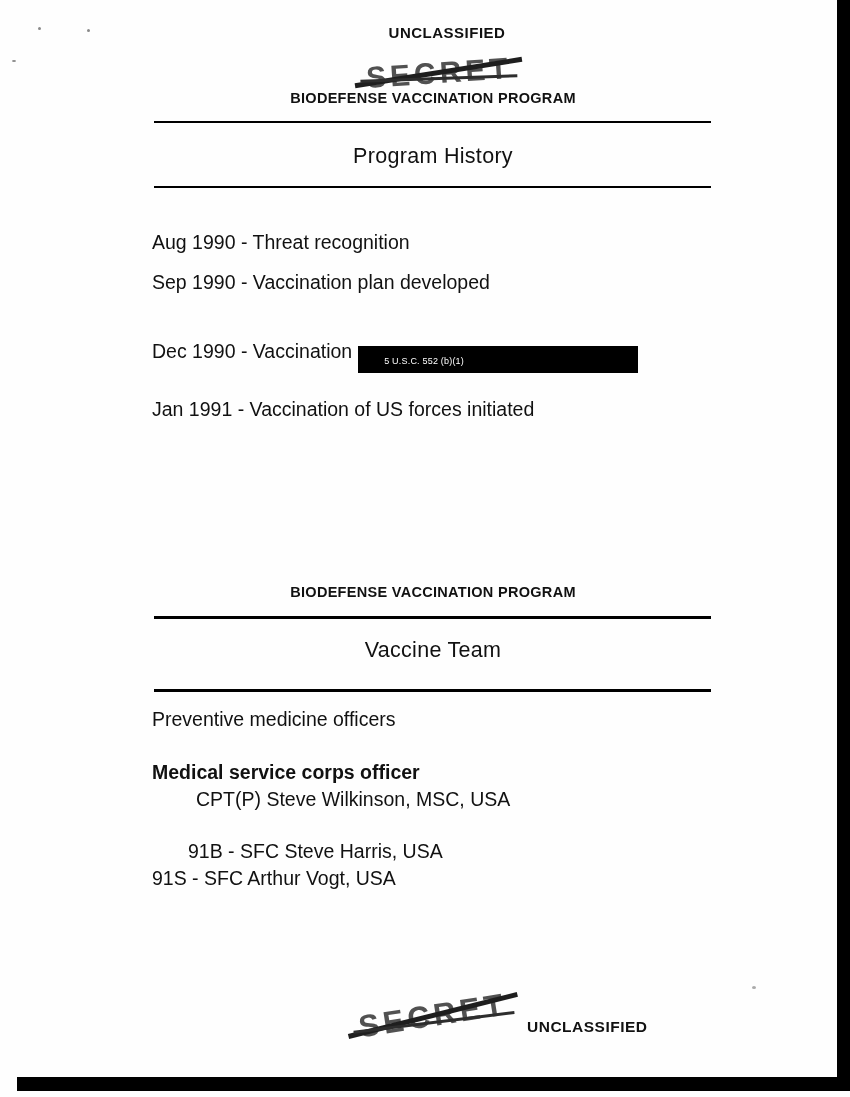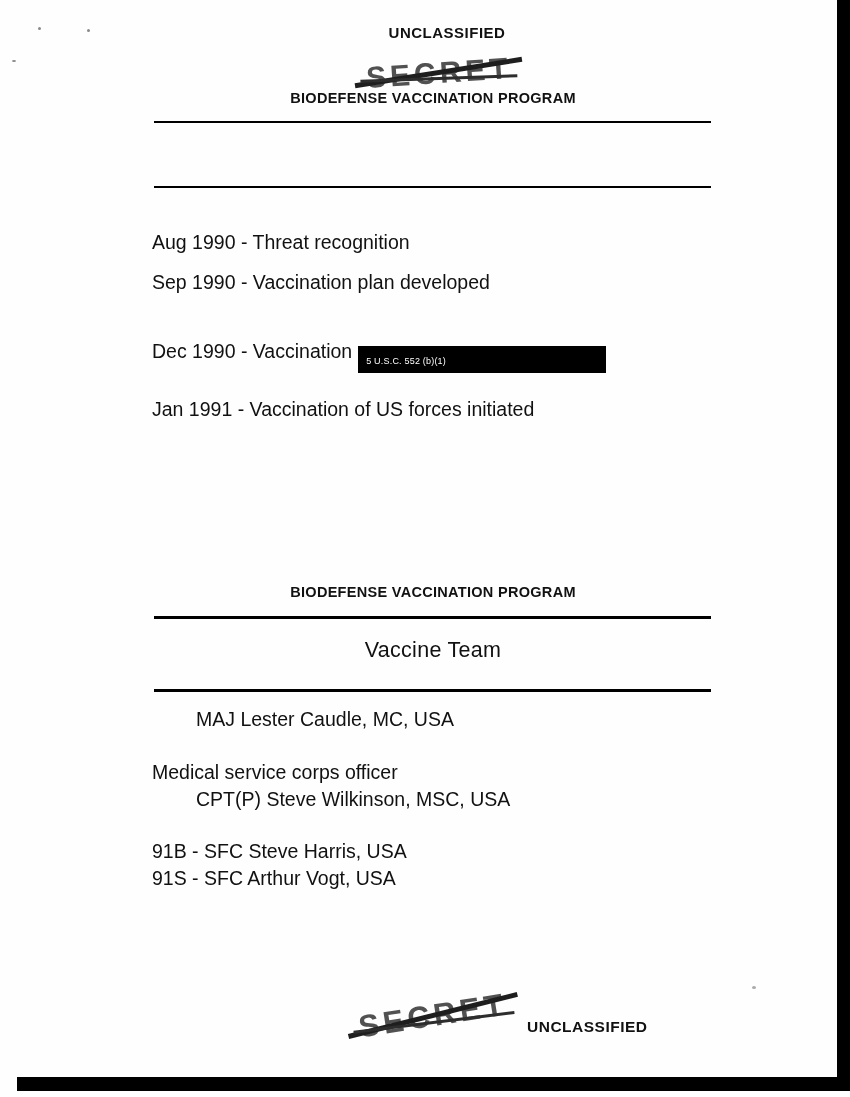--- a/index.html
+++ b/index.html
@@ -39,35 +39,35 @@
   .slide2-title { top:638px; }
 
   .timeline-item { position:absolute; left:152px; font-size:19.5px; white-space:nowrap; }
   .t1 { top:231px; }
   .t2 { top:271px; }
   .t3 { top:340px; }
   .t4 { top:398px; }
 
   .redaction {
     display:inline-block; vertical-align:-6px; margin-left:6px;
-    width:248px; height:27px; background:#000;
-    box-sizing:border-box; padding-left:8px;
+    width:280px; height:27px; background:#000;
+    box-sizing:border-box; padding-left:26px;
   }
   .redaction-label {
     font-style:normal; color:#fff; font-size:9px; line-height:27px;
     letter-spacing:0.2px; white-space:nowrap;
   }
 
   .team {
     position:absolute; left:152px; top:706px;
     font-size:19.5px; line-height:27px; white-space:nowrap;
   }
   .team .indent { margin-left:44px; }
-  .group2 { margin-top:26px; }
-  .roster { margin-top:25px; }
+  .group2 { margin-top:26px;font-weight:bold; }
+  .roster { margin-top:25px;margin-left:36px; }
 
   .stamp {
     position:absolute; font-weight:700; letter-spacing:4px;
     color:#3a3a3a; opacity:0.88; z-index:3; white-space:nowrap;
   }
   .stamp::before {
     content:""; position:absolute; left:-8%; right:-8%; top:42%;
     height:5px; background:#000; transform:rotate(-5deg);
   }
   .stamp::after {
@@ -92,20 +92,21 @@
 <div class="page">
 
   <div class="centered classification-top">UNCLASSIFIED</div>
 
   <div class="stamp stamp-top">SECRET</div>
 
   <div class="centered slide-header slide1-header">BIODEFENSE VACCINATION PROGRAM</div>
 
   <div class="rule rule1"></div>
 
+  <div class="centered slide-title slide1-title">Program History</div>
 
   <div class="rule rule2"></div>
 
   <div class="timeline-item t1">Aug 1990 - Threat recognition</div>
 
   <div class="timeline-item t2">Sep 1990 - Vaccination plan developed</div>
 
   <div class="timeline-item t3">
     <span>Dec 1990 - Vaccination</span><span class="redaction"><i class="redaction-label">5 U.S.C. 552 (b)(1)</i></span>
   </div>
@@ -114,21 +115,21 @@
 
   <div class="centered slide-header slide2-header">BIODEFENSE VACCINATION PROGRAM</div>
 
   <div class="rule rule3"></div>
 
   <div class="centered slide-title slide2-title">Vaccine Team</div>
 
   <div class="rule rule4"></div>
 
   <div class="team">
-    <div class="indent">MAJ Lester Caudle, MC, USA</div>
+    <div class="group-label">Preventive medicine officers</div>
 
     <div class="group-label group2">Medical service corps officer</div>
     <div class="indent">CPT(P) Steve Wilkinson, MSC, USA</div>
 
     <div class="roster">91B - SFC Steve Harris, USA</div>
     <div>91S - SFC Arthur Vogt, USA</div>
   </div>
 
   <div class="stamp stamp-bottom">SECRET</div>
 

